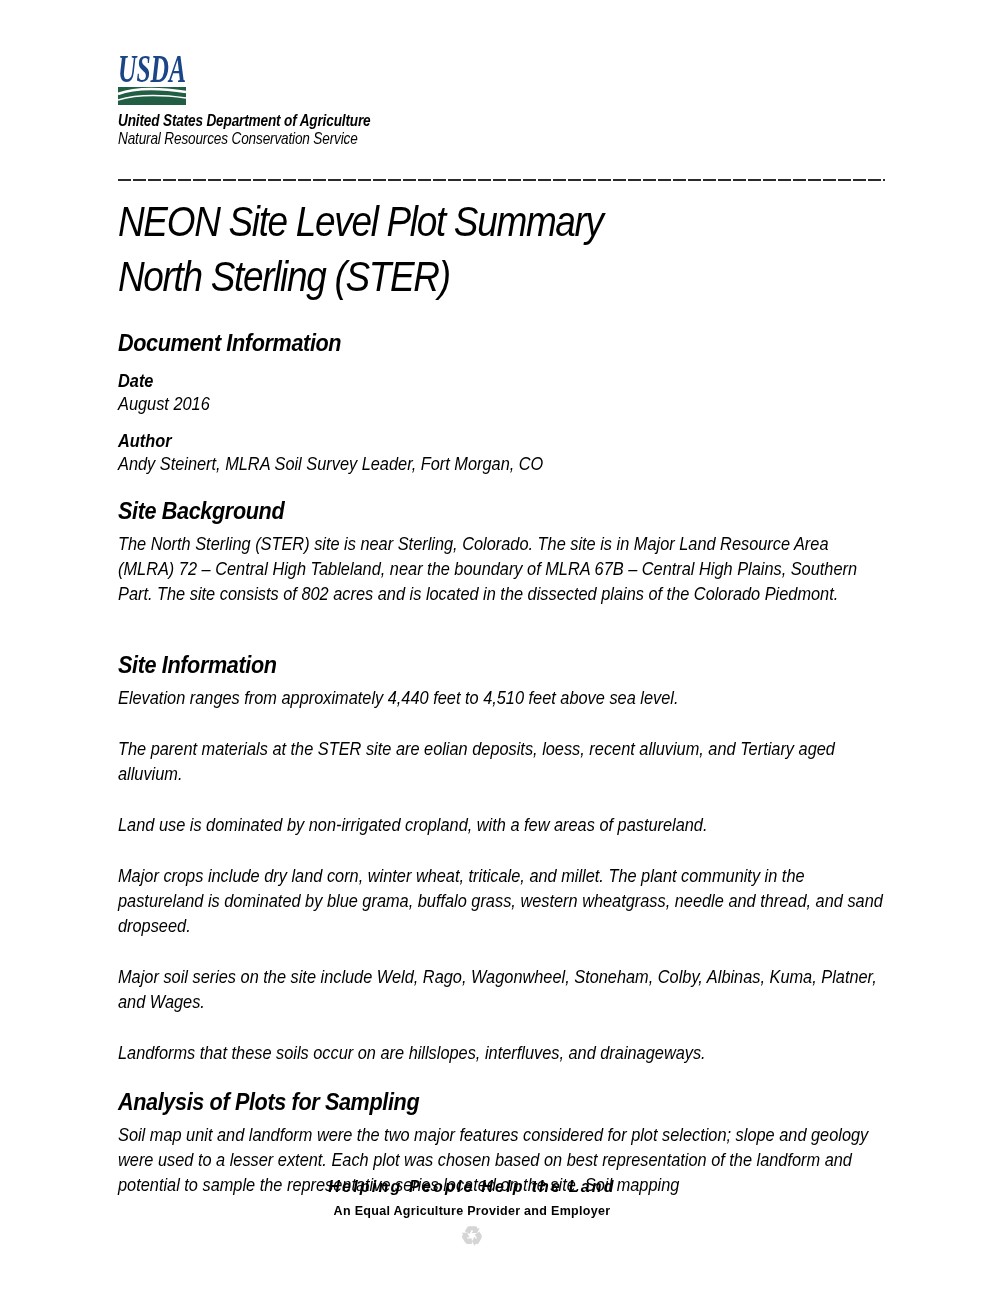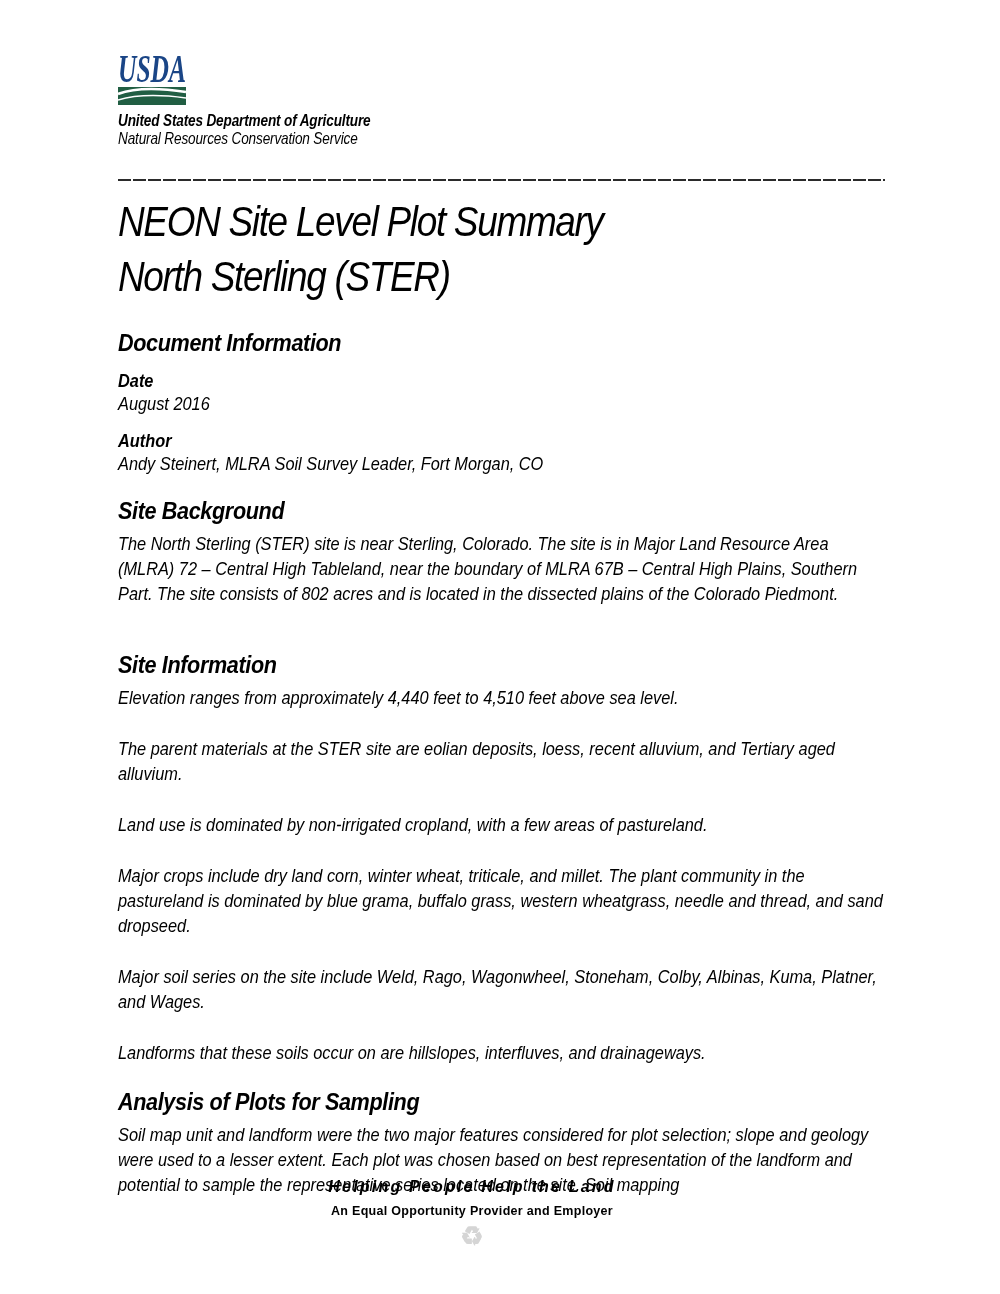--- a/index.html
+++ b/index.html
@@ -152,16 +152,16 @@
     <div class="para gap cx86">Major soil series on the site include Weld, Rago, Wagonwheel, Stoneham, Colby, Albinas, Kuma, Platner, and Wages.</div>
     <div class="para gap cx86">Landforms that these soils occur on are hillslopes, interfluves, and drainageways.</div>
 
     <div class="h2 anal cx90">Analysis of Plots for Sampling</div>
     <div class="para tight cx86">Soil map unit and landform were the two major features considered for plot selection; slope and geology were used to a lesser extent. Each plot was chosen based on best representation of the landform and potential to sample the representative series located on the site. Soil mapping</div>
 
   </div>
 
   <div class="footer">
     <div class="tagline">Helping People Help the Land</div>
-    <div class="eeo">An Equal Opportunity Provider and Employer</div>
+    <div class="eeo">An Equal Agriculture Provider and Employer</div>
     <div class="recycle">♻</div>
   </div>
 </div>
 
 </body></html>

